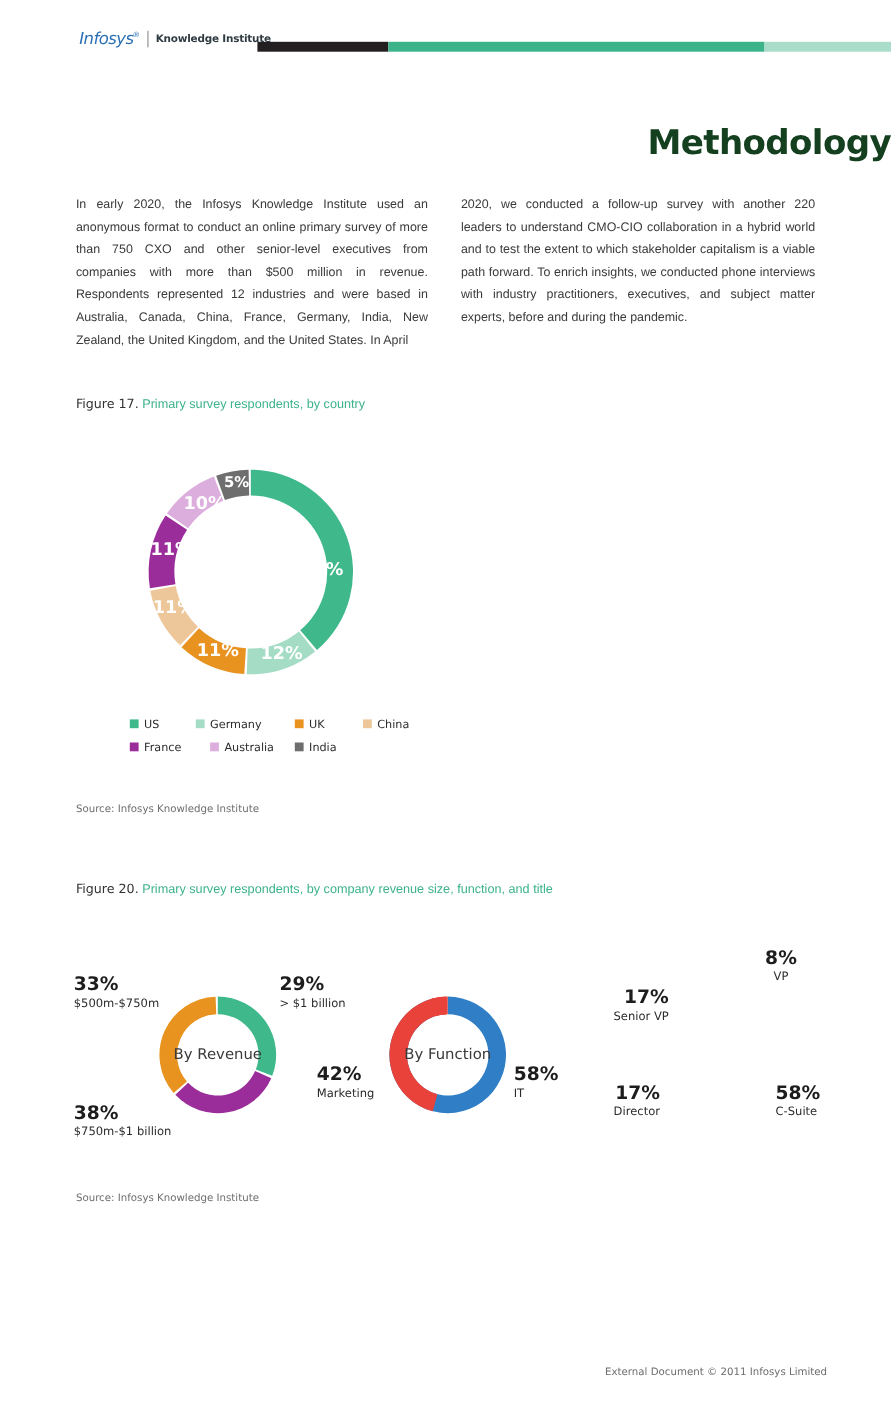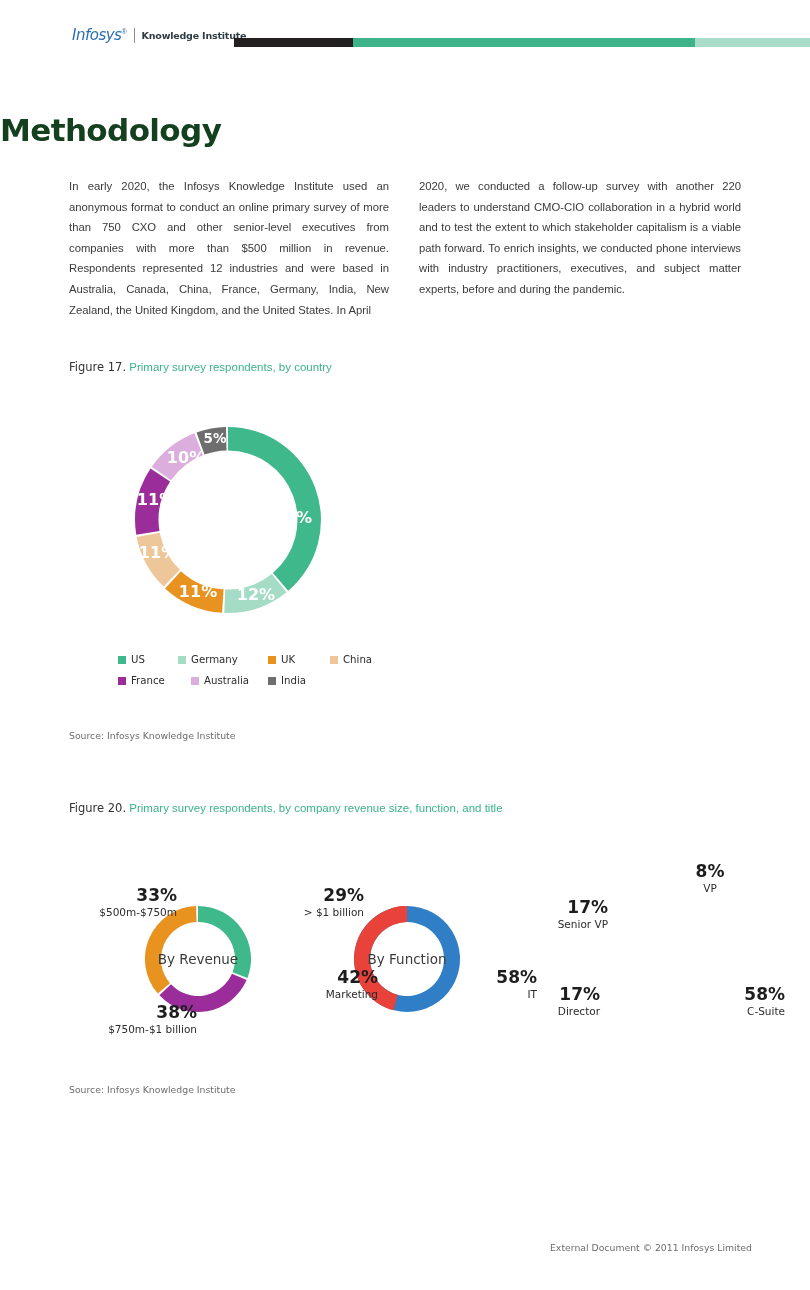--- a/index.html
+++ b/index.html
@@ -29,21 +29,21 @@
     font-weight: 700; font-size: 9.5px; color: #2f3b42; letter-spacing: -0.2px;
   }
   .header-bar { position: absolute; top: 38px; height: 9px; }
   .bar-dark  { left: 234px; width: 119px; background: #231f20; }
   .bar-green { left: 353px; width: 342px; background: #3cb389; }
   .bar-light { left: 695px; width: 115px; background: #a9ddc9; }
 
   
   .title {
     position: absolute; top: 112px; left: 0; width: 810px;
-    text-align: left;
+    text-align: right;
     font-family: "DejaVu Sans", sans-serif;
     font-weight: 700; font-size: 31px; color: #14401f;
     letter-spacing: -0.6px;
   }
 
   
   .col {
     position: absolute; top: 176px;
     font-size: 11.3px; line-height: 20.6px; color: #3a3a3a;
     text-align: justify;
@@ -71,40 +71,40 @@
   .donut17 svg { width: 248px; height: 248px; display: block; }
   .dlabel {
     font-family: "DejaVu Sans", sans-serif; font-weight: 700;
     fill: #ffffff; font-size: 16px; text-anchor: middle; dominant-baseline: middle;
   }
   .dlabel-sm { font-size: 13.5px; }
 
   
   .legend { position: absolute; left: 118px; top: 654px; width: 260px; }
   .legend-row { display: flex; align-items: center; margin-bottom: 10px; }
-  .legend-item { display: flex; align-items: center; }
+  .legend-item { display: flex; align-items: flex-start; }
   .swatch { width: 8px; height: 8px; margin-right: 5px; flex: 0 0 auto; }
   .legend-label {
     font-family: "DejaVu Sans", sans-serif; font-size: 10.2px; color: #2c2c2c;
     white-space: nowrap;
   }
 
   
   .mini { position: absolute; }
   .mini svg { display: block; }
   .mini-center {
     position: absolute; left: 0; top: 0; width: 100%; height: 100%;
     display: flex; align-items: center; justify-content: center;
     font-family: "DejaVu Sans", sans-serif; font-size: 13.5px; color: #3a3a3a;
     pointer-events: none;
   }
   .cl { position: absolute; font-family: "DejaVu Sans", sans-serif; white-space: nowrap; }
   .cl .pct { font-weight: 700; font-size: 17px; color: #1d1d1d; display: block; line-height: 19px; }
   .cl .nm  { font-size: 10.5px; color: #2b2b2b; display: block; line-height: 14px; }
-  .cl.left  { text-align: right; }
+  .cl.left  { text-align: left; }
   .cl.center { text-align: center; }
 
   
   .footer-left {
     position: absolute; left: 69px; top: 1240px;
     display: flex; align-items: center; gap: 8px;
   }
   .pg-num {
     font-family: "DejaVu Sans", sans-serif; font-weight: 700;
     font-size: 16px; color: #1d2b3a;

